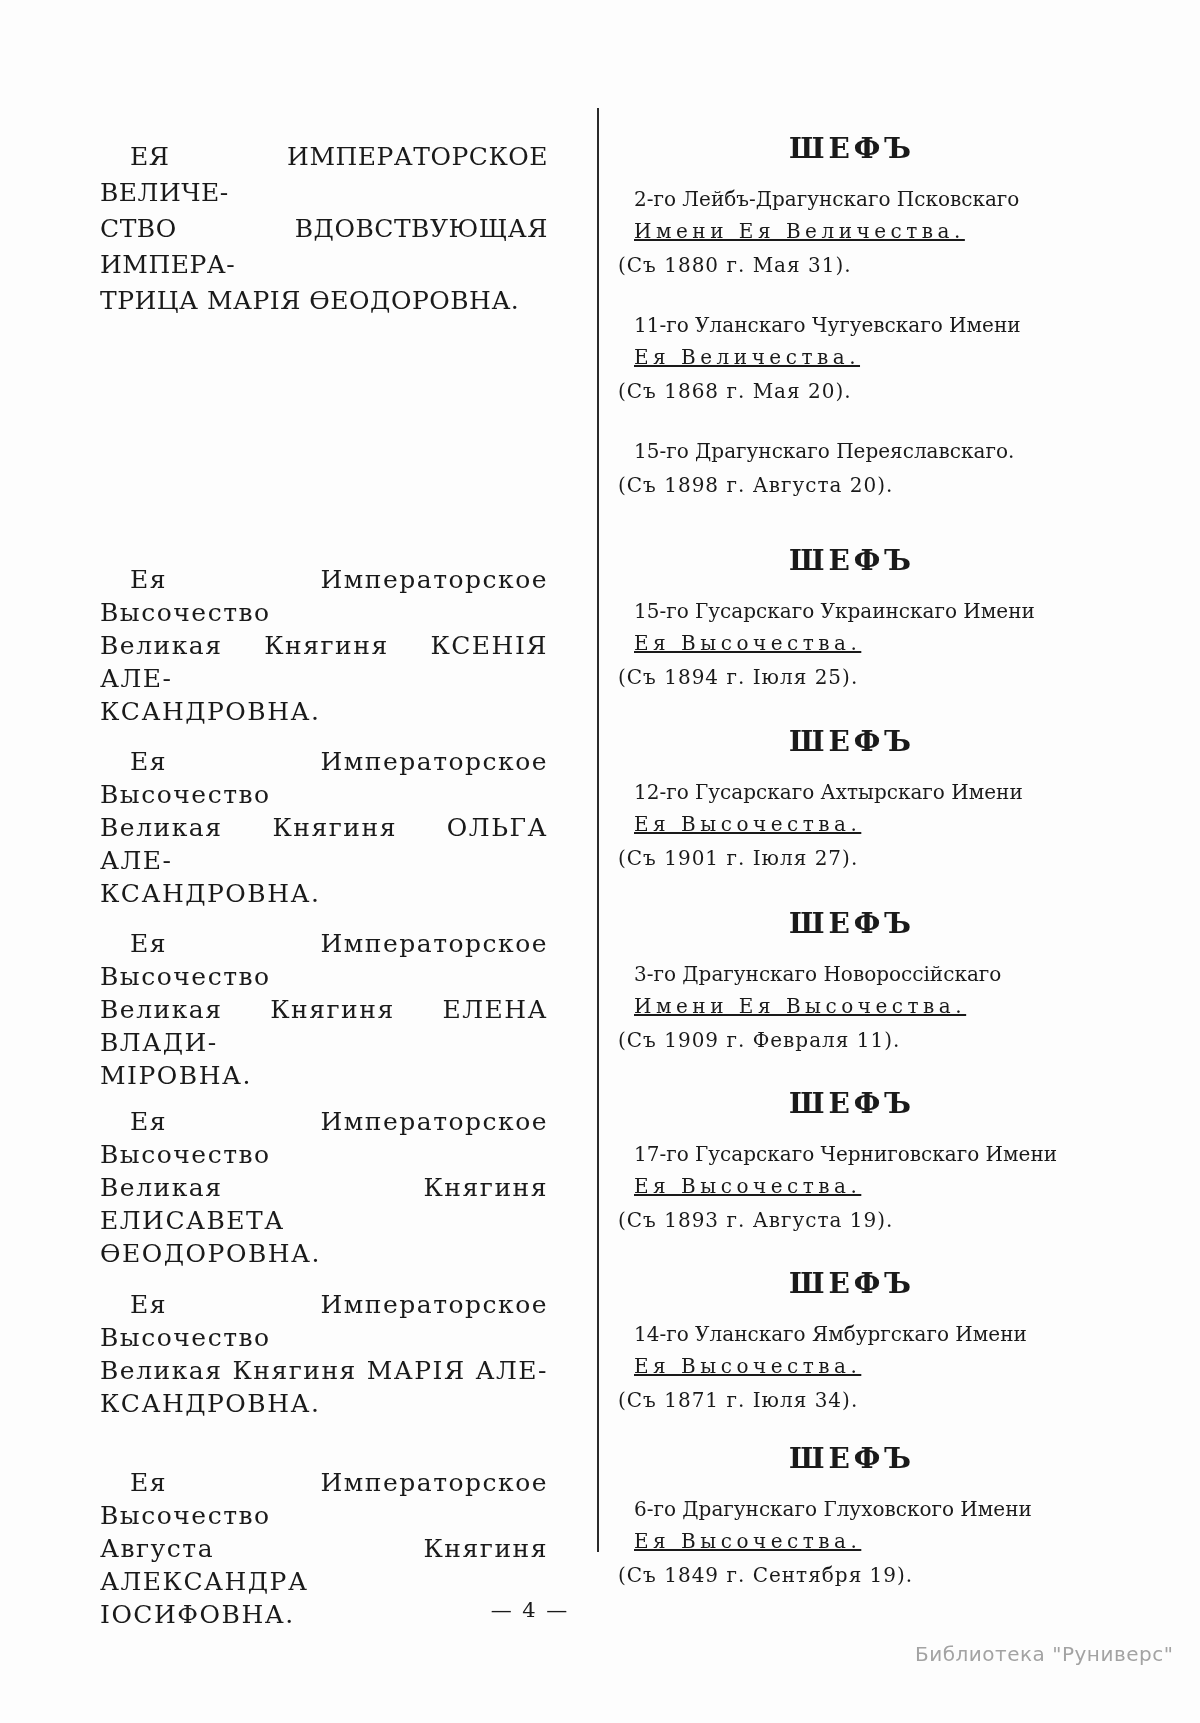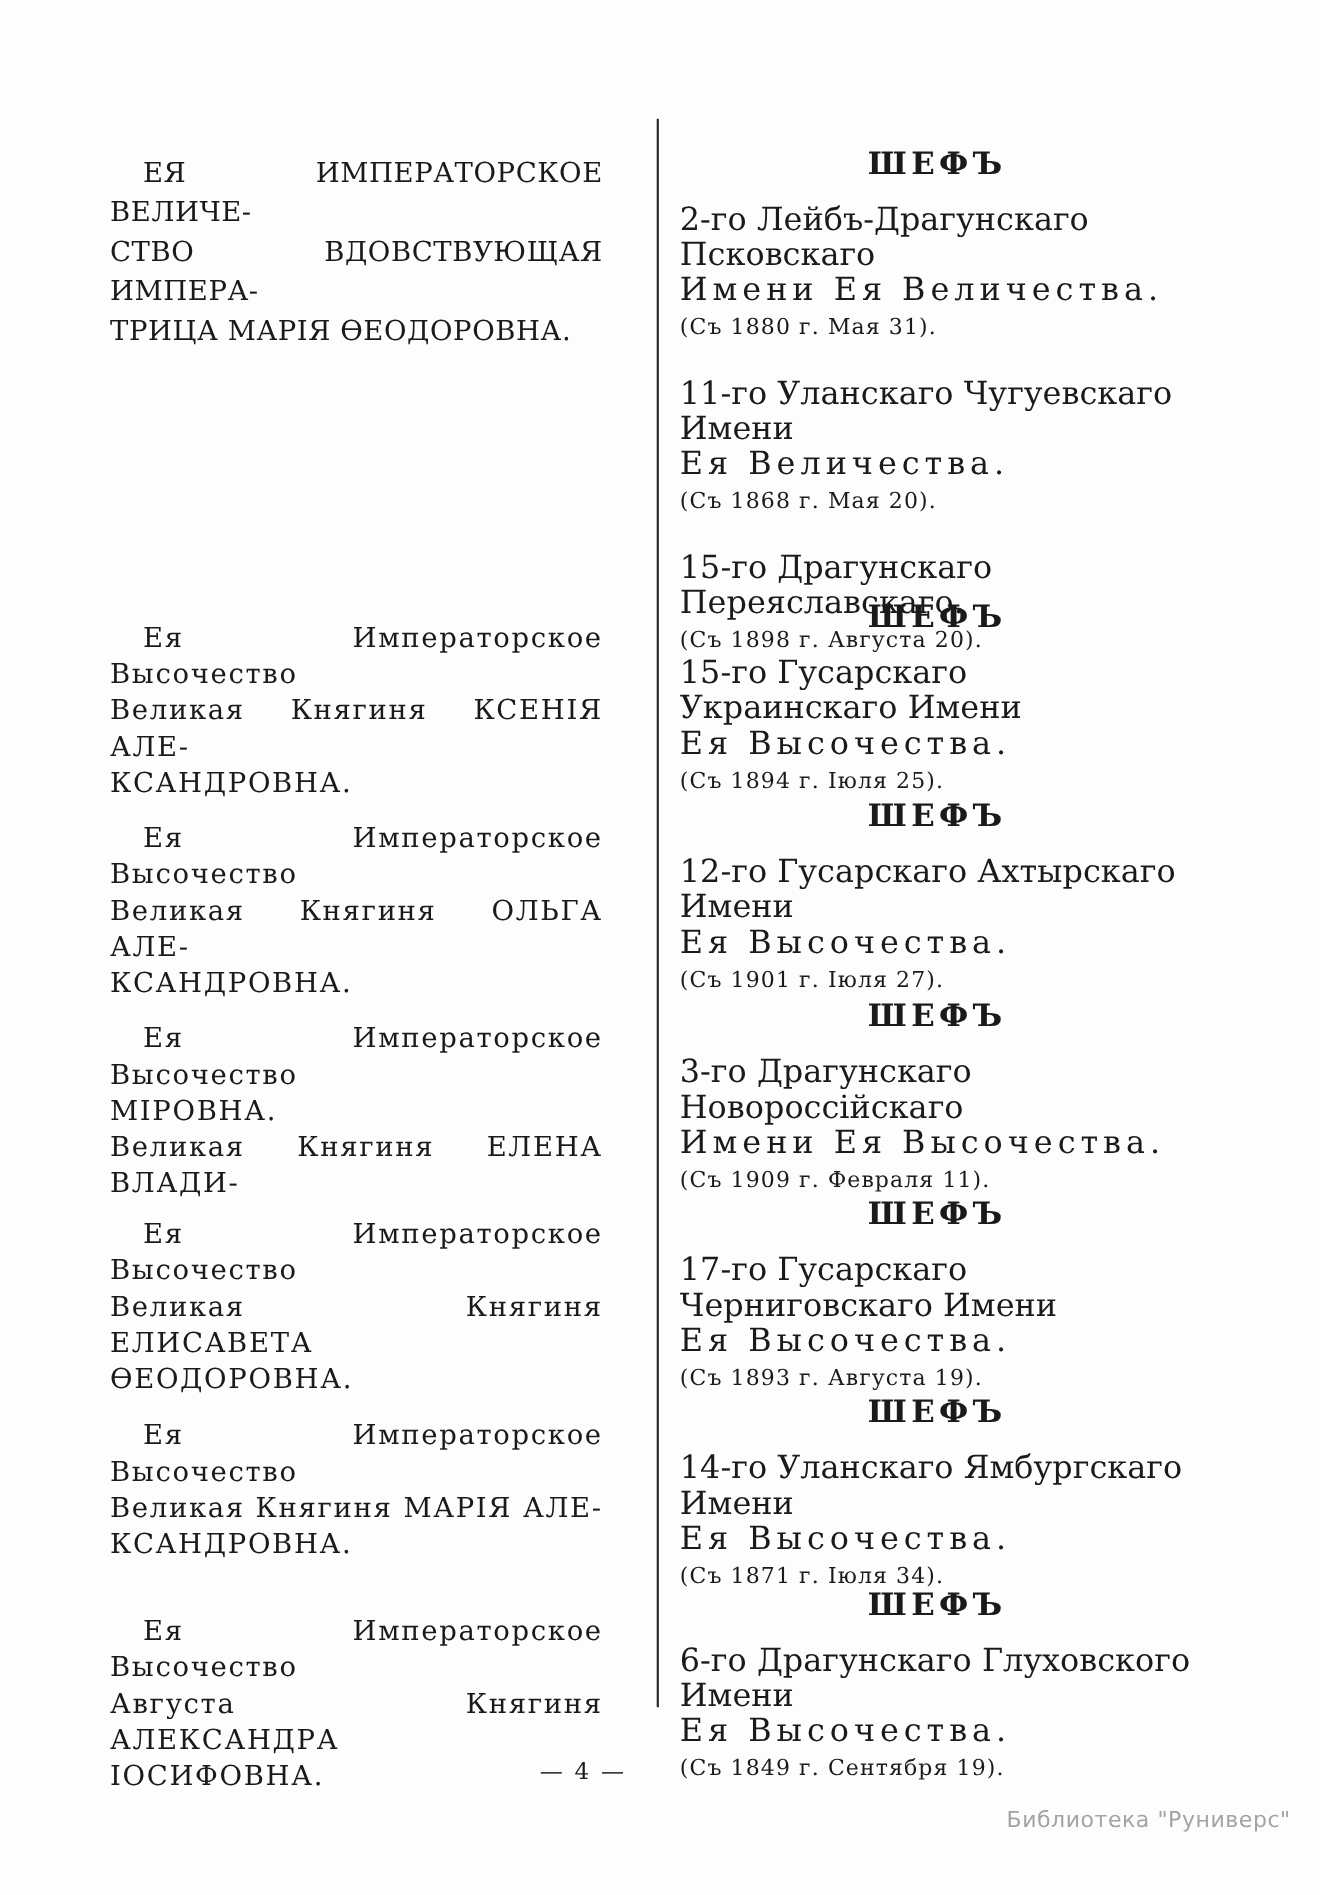--- a/index.html
+++ b/index.html
@@ -26,22 +26,22 @@
   .line.just{text-align:justify;text-align-last:justify;}
   .line.indent{text-indent:30px;}
   
   .right-col{position:absolute;left:618px;top:0;width:468px;}
   .section{position:absolute;width:100%;}
   .section-heading{
     font-weight:bold;font-size:28px;line-height:35px;
     text-align:center;letter-spacing:4px;margin-bottom:17px;margin-top:26px;
   }
   .regiment{margin-bottom:32px;}
-  .reg-line{font-size:29px;line-height:32px;}
-  .reg-line.spaced{letter-spacing:4.5px;}
+  .reg-line{font-size:20px;line-height:32px;margin-left:16px;}
+  .reg-line.spaced{letter-spacing:4.5px;text-decoration:underline;}
   .reg-date{
     font-size:20px;line-height:24px;
     margin-top:6px;letter-spacing:1px;
   }
   
   .page-number{
     position:absolute;left:0;top:1598px;width:1060px;
     text-align:center;font-size:21px;letter-spacing:2px;
   }
   .watermark{
@@ -67,22 +67,22 @@
         <div class="line just">Великая Княгиня КСЕНІЯ АЛЕ-</div>
         <div class="line">КСАНДРОВНА.</div>
       </div>
       <div class="person-entry" style="top: 745px;">
         <div class="line indent just">Ея Императорское Высочество</div>
         <div class="line just">Великая Княгиня ОЛЬГА АЛЕ-</div>
         <div class="line">КСАНДРОВНА.</div>
       </div>
       <div class="person-entry" style="top: 927px;">
         <div class="line indent just">Ея Императорское Высочество</div>
+        <div class="line just">Великая Княгиня ЕЛЕНА ВЛАДИ-</div>
         <div class="line">МІРОВНА.</div>
-        <div class="line just">Великая Княгиня ЕЛЕНА ВЛАДИ-</div>
       </div>
       <div class="person-entry" style="top: 1105px;">
         <div class="line indent just">Ея Императорское Высочество</div>
         <div class="line just">Великая Княгиня ЕЛИСАВЕТА</div>
         <div class="line">ѲЕОДОРОВНА.</div>
       </div>
       <div class="person-entry" style="top: 1288px;">
         <div class="line indent just">Ея Императорское Высочество</div>
         <div class="line just">Великая Княгиня МАРІЯ АЛЕ-</div>
         <div class="line">КСАНДРОВНА.</div>

